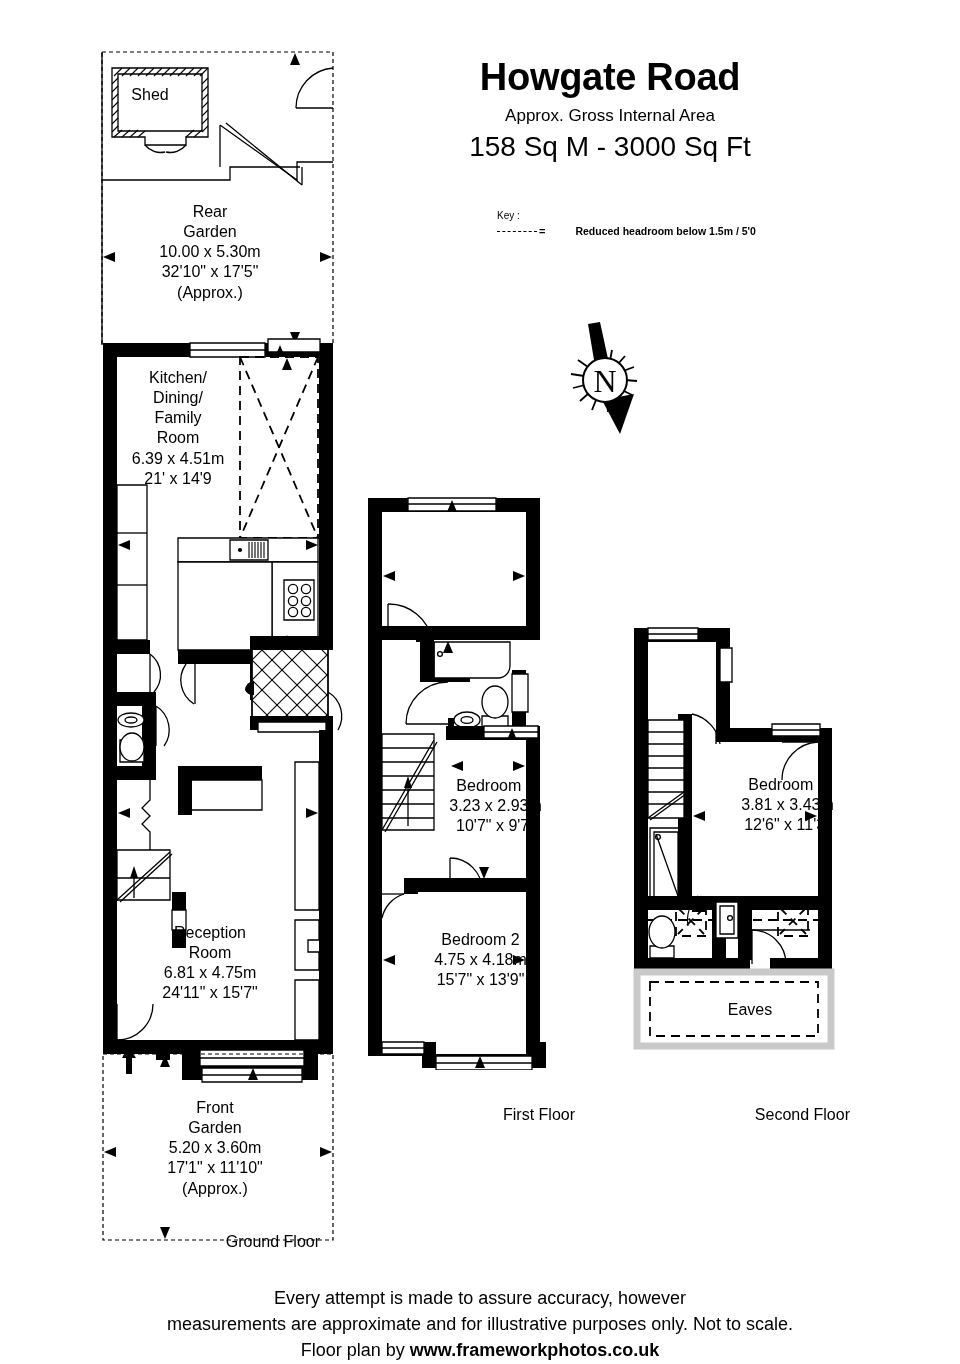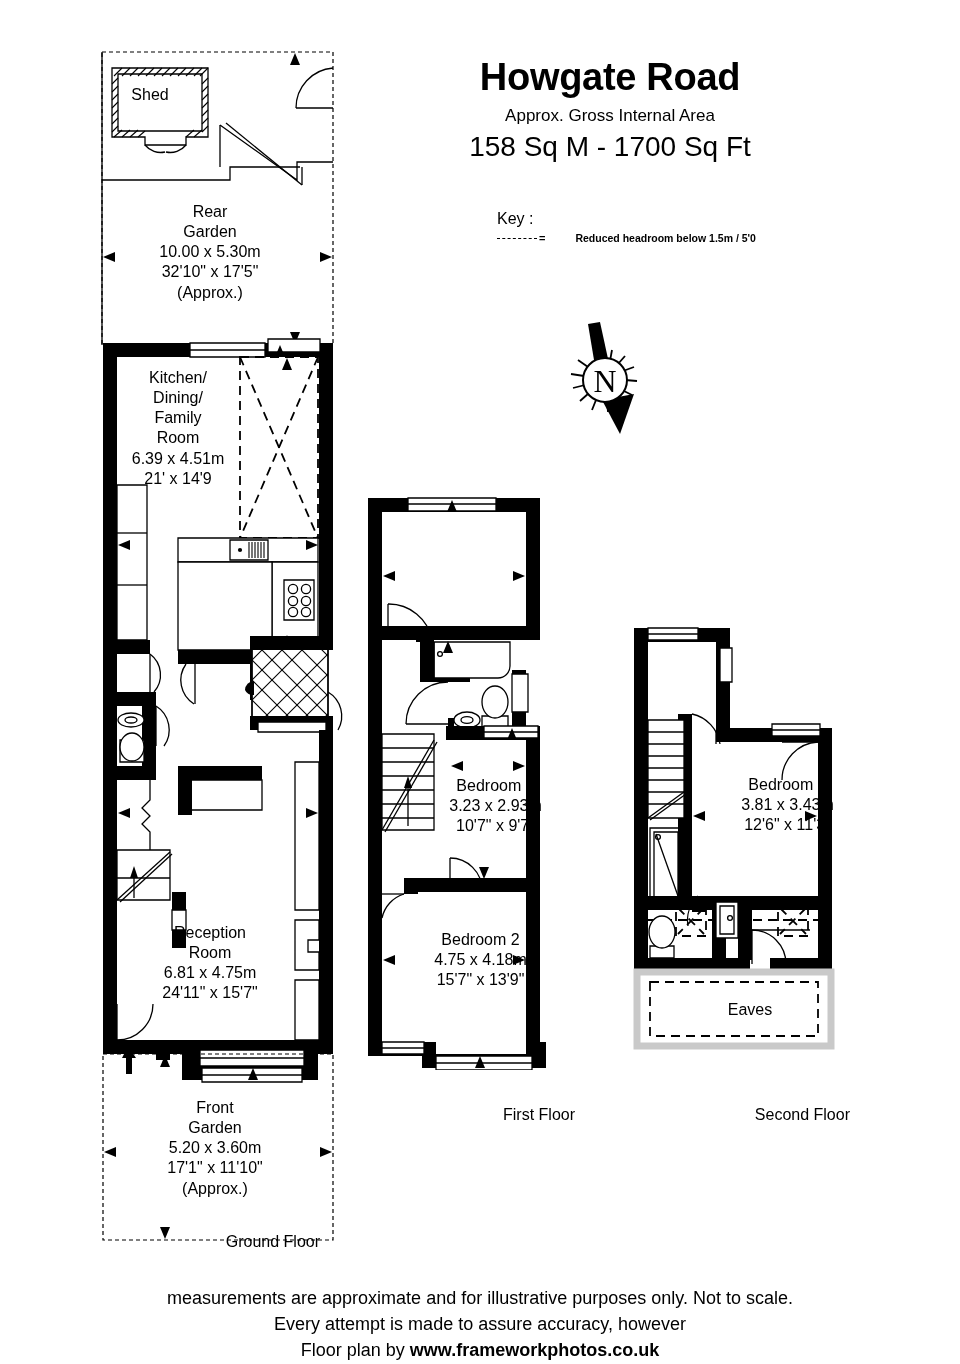--- a/index.html
+++ b/index.html
@@ -47,21 +47,21 @@
     margin-top: 4px;
     line-height: 1.1;
   }
 
   
   .key-block {
     position: absolute;
     left: 497px; top: 210px;
     font-size: 11px;
   }
-  .key-title { font-size: 16px; }
+  .key-title { font-size: 10px; }
   .key-row {
     display: flex;
     align-items: center;
     margin-top: 4px;
   }
   .key-dash {
     width: 40px; height: 0;
     border-top: 1.6px dashed #000;
     margin-right: 2px;
   }
@@ -120,21 +120,21 @@
   .eaves-frame { fill: #ffffff; stroke: #c9c9c9; stroke-width: 7; }
 </style>
 </head>
 <body>
 
 <div id="plan-root">
 
   <div class="title-block">
     <div class="title-main">Howgate Road</div>
     <div class="title-sub1">Approx. Gross Internal Area</div>
-    <div class="title-area">158 Sq M - 1700 Sq Ft</div>
+    <div class="title-area">158 Sq M - 3000 Sq Ft</div>
   </div>
 
   <div class="key-block">
     <div class="key-title">Key :</div>
     <div class="key-row">
       <span class="key-dash"></span>
       <span class="key-eq">=</span>
       <span class="key-text">Reduced  headroom below 1.5m / 5'0</span>
     </div>
   </div>
@@ -653,20 +653,20 @@
     <span class="ln">12'6" x 11'3"</span>
   </div>
 
   <div class="room-label" style="left:685px; top:1000px; width:130px;">
     <span class="ln">Eaves</span>
   </div>
 
   <div class="floor-caption" style="left:650px; top:1106px; width:200px;">Second Floor</div>
 
   <div class="footer">
+    <div>Every attempt is made to assure accuracy, however</div>
     <div>measurements are approximate and for illustrative purposes only. Not to scale.</div>
-    <div>Every attempt is made to assure accuracy, however</div>
     <div>
       <span>Floor plan by </span><span class="brand">www.frameworkphotos.co.uk</span>
     </div>
   </div>
 
 </div>
 
 </body></html>

